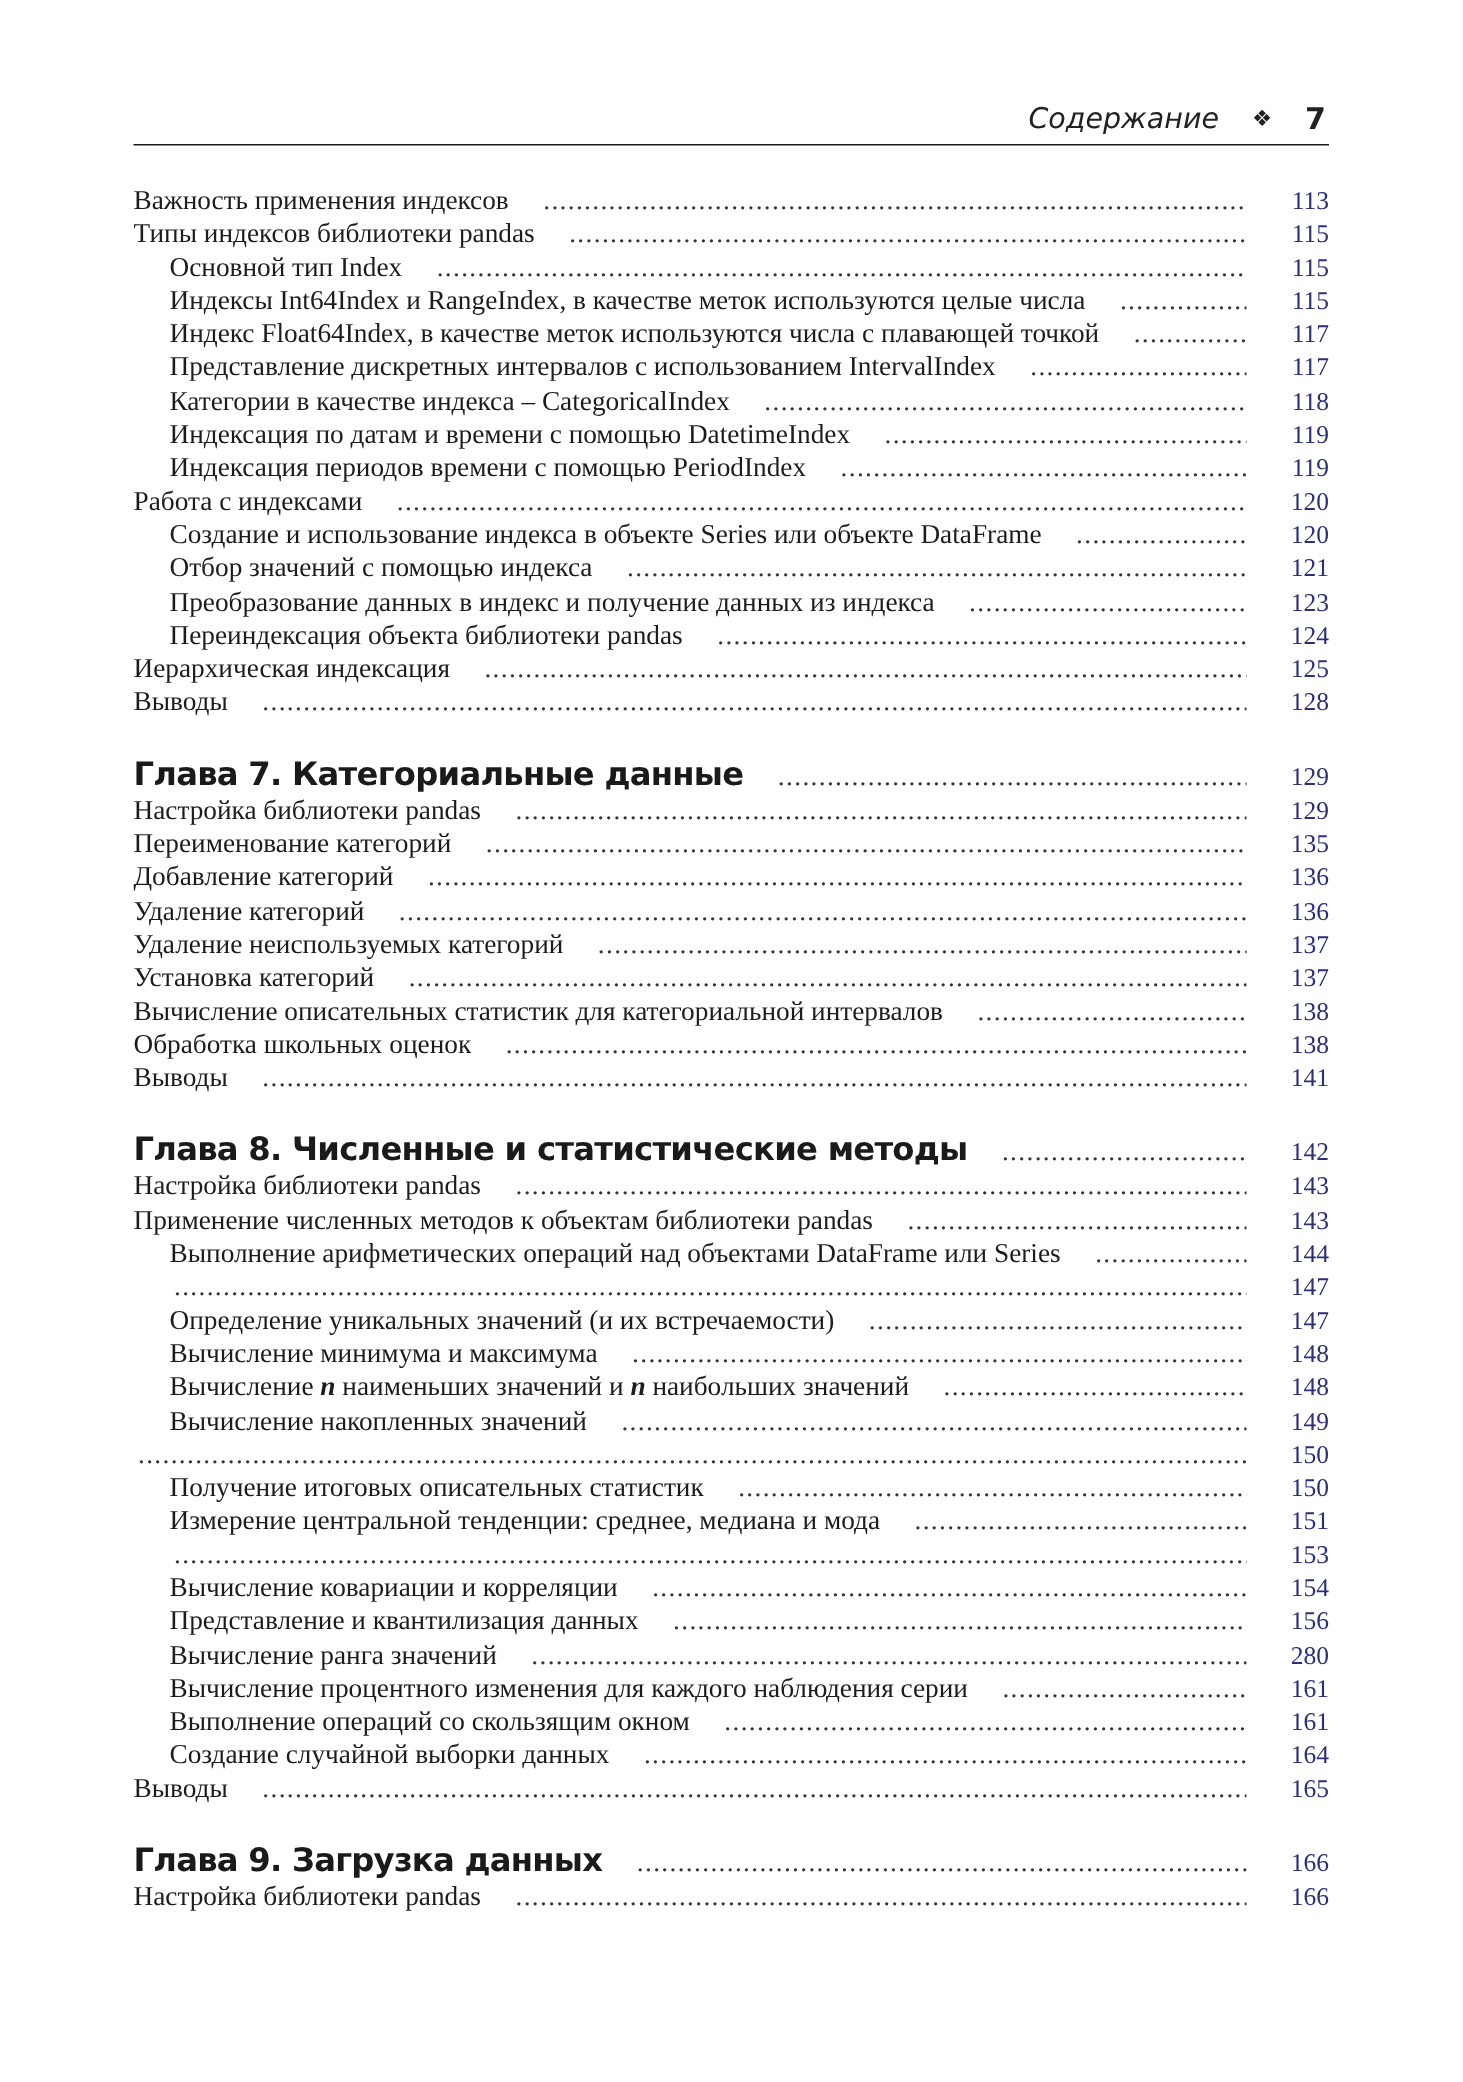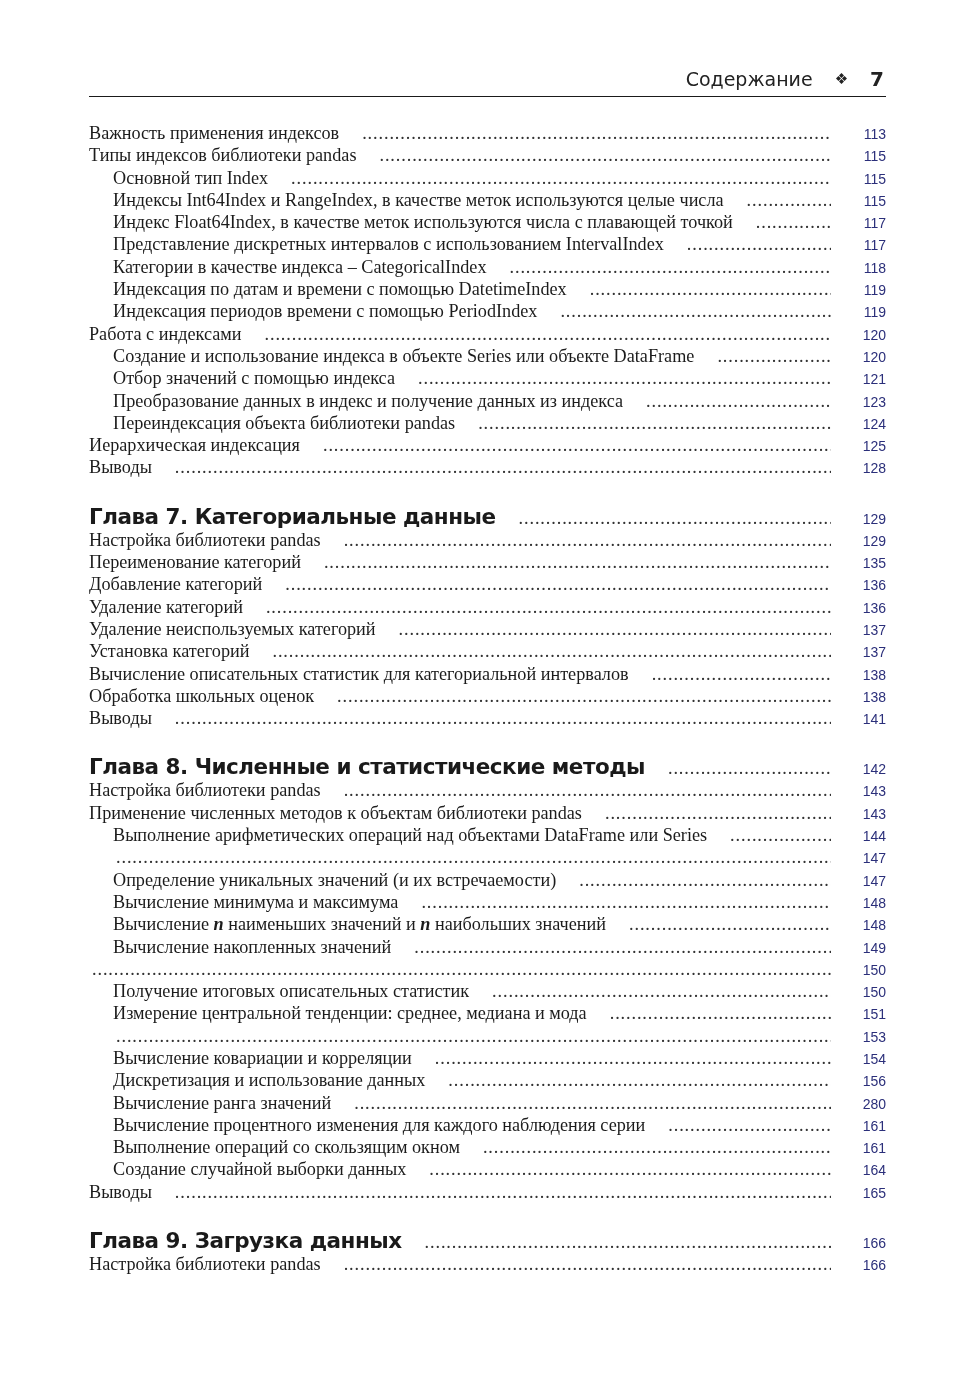--- a/index.html
+++ b/index.html
@@ -4,41 +4,41 @@
 <style>
   html, body { margin: 0; padding: 0; background: #ffffff; }
   body { width: 975px; height: 1388px; position: relative; overflow: hidden; }
   .page { position: absolute; left: 89px; top: 0; width: 797px; }
   .header {
     position: absolute; left: 0; top: 62px; width: 797px; height: 34px;
     border-bottom: 1.3px solid #1a1a1a;
     display: flex; justify-content: flex-end; align-items: center;
     font-family: "DejaVu Sans", sans-serif; font-size: 19px; color: #222;
   }
-  .header .title { margin-right: 22px; }
+  .header .title { margin-right: 22px; font-style: italic; }
   .header .orn { font-size: 15px; margin-right: 22px; color: #222; }
   .header .pnum { font-weight: bold; font-size: 20px; margin-right: 2px; }
   .toc { position: absolute; left: 0; top: 123px; width: 797px; }
   .row {
     display: flex; align-items: baseline; height: 22.3px;
     font-family: "Liberation Serif", serif; font-size: 18.2px; color: #1c1c1c;
     white-space: nowrap;
     gap: 20px;
   }
   .row.lvl2 { padding-left: 24px; }
   .row .t { flex: 0 0 auto; }
   .row .t b { font-style: italic; }
   .row .dots {
     flex: 1 1 auto; overflow: hidden; margin: 0 2px 0 3px;
     font-family: "Liberation Serif", serif; letter-spacing: 0.9px; color: #333;
   }
   .row .dots::after { content: "............................................................................................................................................................................................................"; }
   .row .p {
     flex: 0 0 auto; width: 33px; text-align: right;
-    font-family: Liberation Sans, sans-serif; font-size: 14px; color: #2b2f7a;
+    font-family: Liberation Serif, serif; font-size: 17px; color: #2b2f7a;
   }
   .row.chapter {
     height: 26px; margin-top: 24px;
     font-family: "DejaVu Sans", sans-serif; font-weight: bold; font-size: 21.5px; color: #1a1a1a;
   }
   .row.chapter .t { letter-spacing: -0.5px; }
   .row.chapter .dots { font-family: "Liberation Serif", serif; font-weight: normal; font-size: 18.2px; }
   .row.chapter .p { font-weight: normal; }
 </style>
 </head>
@@ -242,21 +242,21 @@
       <div class="row lvl2">
         <span class="dots"></span>
         <span class="p">153</span>
       </div>
       <div class="row lvl2">
         <span class="t">Вычисление ковариации и корреляции</span>
         <span class="dots"></span>
         <span class="p">154</span>
       </div>
       <div class="row lvl2">
-        <span class="t">Дискретизация и использование данных</span>
+        <span class="t">Представление и квантилизация данных</span>
         <span class="dots"></span>
         <span class="p">156</span>
       </div>
       <div class="row lvl2">
         <span class="t">Вычисление ранга значений</span>
         <span class="dots"></span>
         <span class="p">280</span>
       </div>
       <div class="row lvl2">
         <span class="t">Вычисление процентного изменения для каждого наблюдения серии</span>

